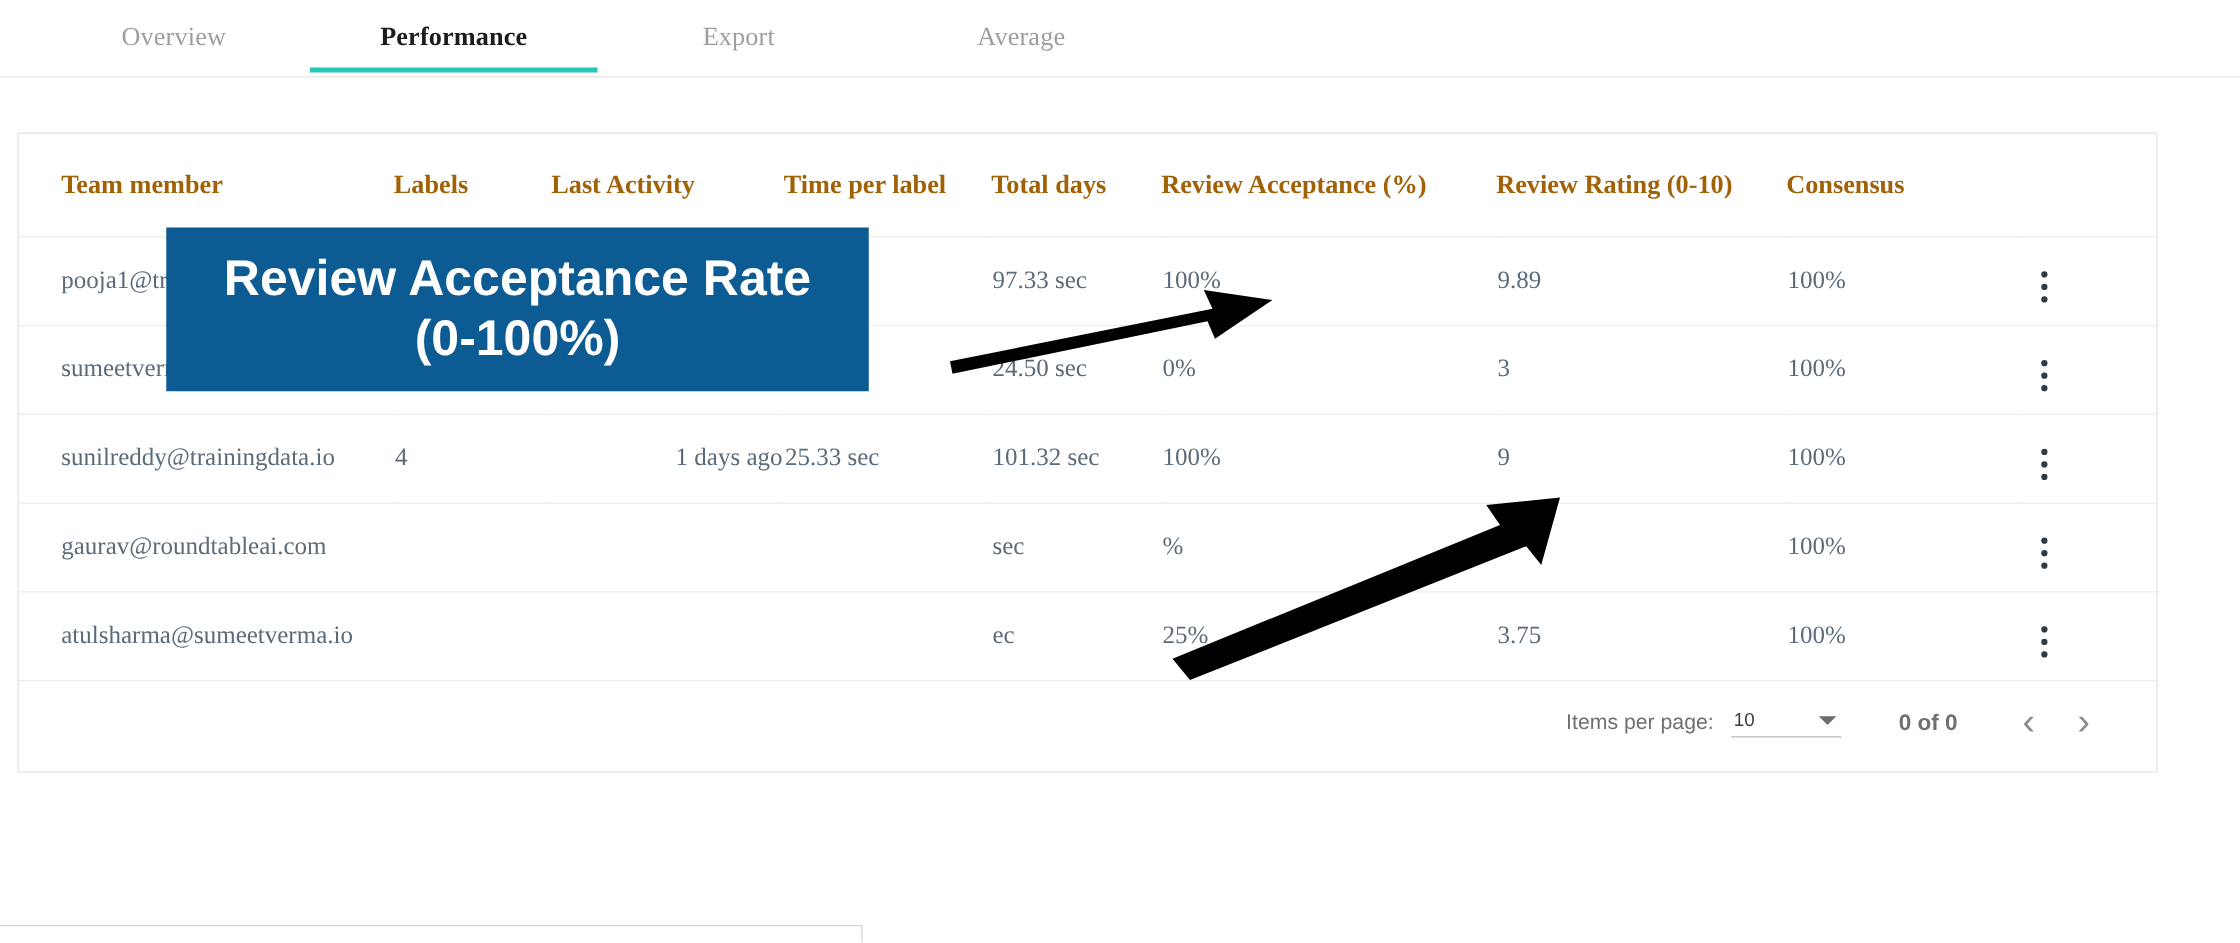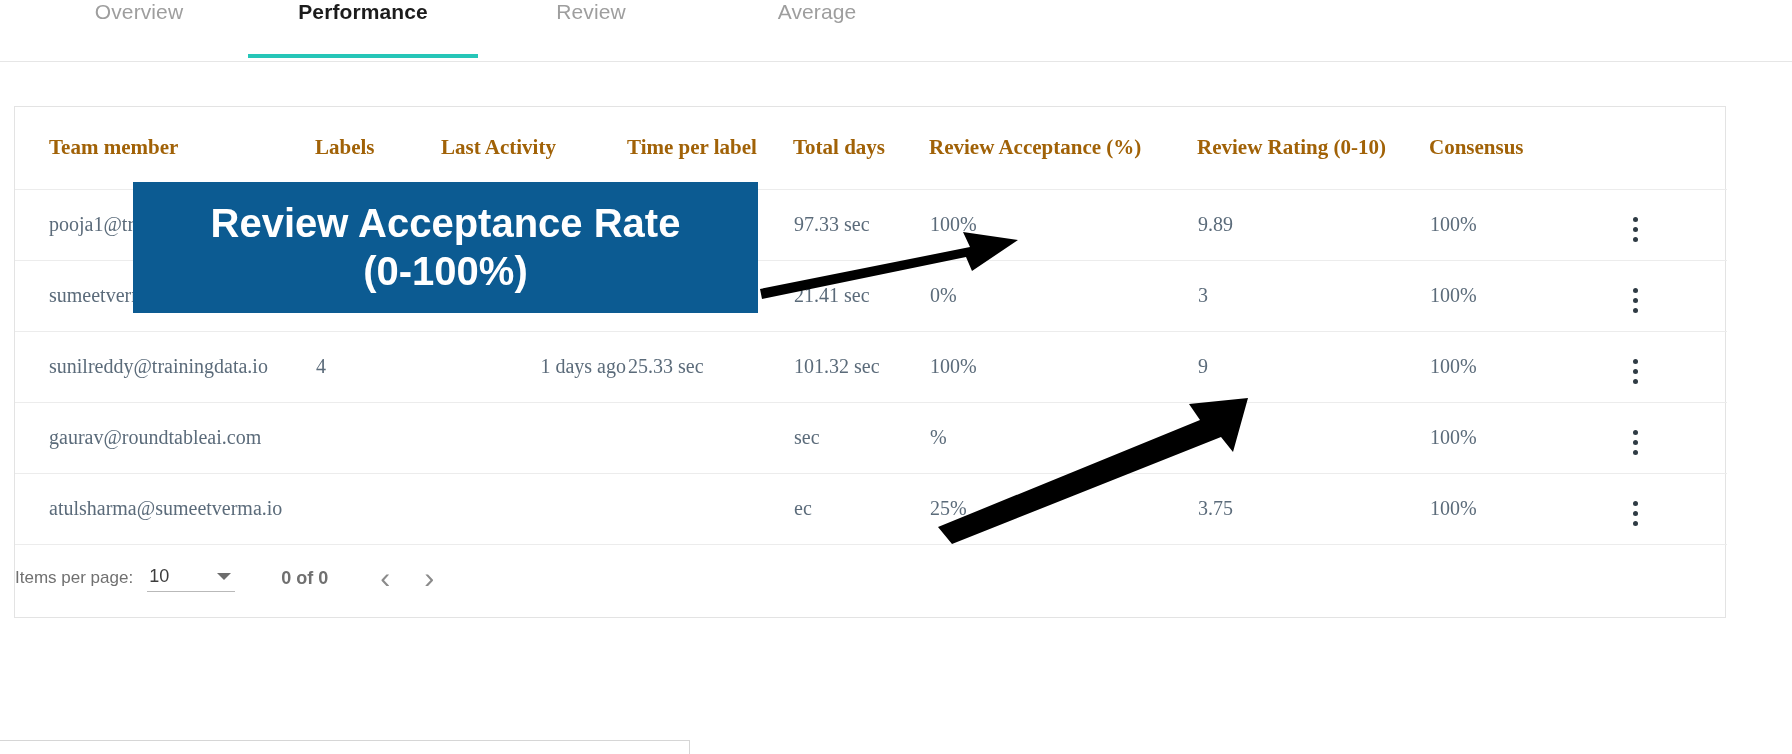--- a/index.html
+++ b/index.html
@@ -22,25 +22,25 @@
     left: 0; top: 0;
     width: 1792px; height: 62px;
     border-bottom: 1px solid #e6e6e6;
     display: flex;
     align-items: flex-start;
   }
   .tab {
     position: relative;
     height: 58px;
     display: flex;
-    align-items: flex-start;
+    align-items: center;
     justify-content: center;
     font-size: 21px;
     color: #9e9e9e;
-    font-family: Liberation Sans, sans-serif;
+    font-family: Liberation Serif, serif;
     letter-spacing: .1px;
     cursor: pointer;
     user-select: none;
   }
   .tab.active { color: #1c1c1c; font-weight: bold; }
   .tab .underline {
     position: absolute;
     left: 0; right: 0; bottom: 0;
     height: 4px;
     background: #26c6b8;
@@ -110,37 +110,37 @@
     background: #2f3b44;
   }
 
   
   .paginator {
     position: absolute;
     left: 0; right: 0; bottom: 0;
     height: 78px;
     display: flex;
     align-items: center;
-    justify-content: flex-start;
+    justify-content: flex-end;
     padding-right: 36px;
     font-family: "Liberation Sans", sans-serif;
     font-size: 17px;
     color: #707070;
     gap: 0px;
   }
   .pg-label { margin-right: 14px; }
   .pg-select {
     display: inline-flex;
     align-items: center;
     justify-content: space-between;
     width: 88px;
     border-bottom: 1px solid #b9b9b9;
     padding: 2px 4px 4px 2px;
     color: #3d3d3d;
-    font-size: 18px;
+    font-size: 15px;
     cursor: pointer;
     margin-right: 46px;
   }
   .caret {
     width: 0; height: 0;
     border-left: 7px solid transparent;
     border-right: 7px solid transparent;
     border-top: 7px solid #6d6d6d;
   }
   .pg-range { margin-right: 35px; color: #707070; font-size: 18px; font-weight: bold; }
@@ -165,21 +165,21 @@
     display: flex;
     flex-direction: column;
     align-items: center;
     justify-content: center;
     line-height: 1.18;
     text-align: center;
     z-index: 40;
   }
   #anno1 {
     left: 133px; top: 182px;
-    width: 625px; height: 131px;
+    width: 562px; height: 131px;
     font-size: 40px;
   }
   #anno2 {
     left: 327px; top: 396px;
     width: 613px; height: 131px;
     font-size: 40px;
   }
   .arrow-layer {
     position: absolute;
     left: 0; top: 0;
@@ -205,21 +205,21 @@
 
   <div class="tabbar">
     <div class="tab" style="width:218px;margin-left:30px;">
       <span>Overview</span>
     </div>
     <div class="tab active" style="width:230px;">
       <span>Performance</span>
       <span class="underline"></span>
     </div>
     <div class="tab" style="width:226px;">
-      <span>Review</span>
+      <span>Export</span>
     </div>
     <div class="tab" style="width:226px;">
       <span>Average</span>
     </div>
   </div>
 
   <div class="card">
     <table class="perf">
       <thead>
         <tr>
@@ -252,21 +252,21 @@
                 <i></i>
               </span>
           </td>
         </tr>
 
         <tr class="data-row">
           <td class="c-member">sumeetverma@trainingdata.io</td>
           <td class="c-labels"></td>
           <td class="c-last"></td>
           <td class="c-tpl"></td>
-          <td class="c-total">21.41 sec</td>
+          <td class="c-total">24.50 sec</td>
           <td class="c-ra">0%</td>
           <td class="c-rr">3</td>
           <td class="c-cons">100%</td>
           <td class="c-menu">
             <span class="kebab">
                 <i></i>
                 <i></i>
                 <i></i>
               </span>
           </td>

